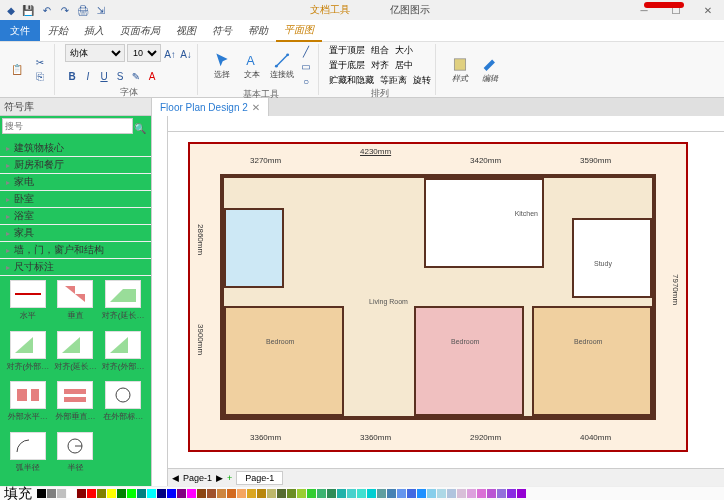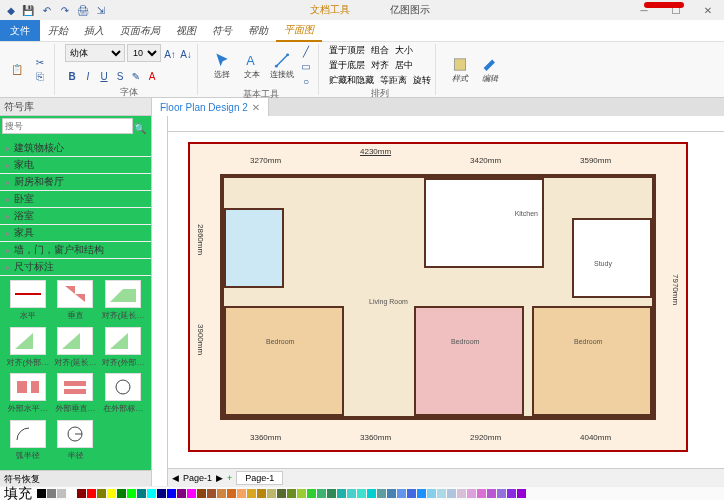--- a/index.html
+++ b/index.html
@@ -198,22 +198,22 @@
 
 <div class="main">
   <div class="sidebar">
     <div class="sidebar-header">符号库</div>
     <div class="sidebar-search">
       <input placeholder="搜号" style="">
       <span class="ribbon-btn" style="width:16px;">🔍</span>
     </div>
     <div class="category-list">
       <div class="category-item">建筑物核心</div>
+      <div class="category-item">厨房和餐厅</div>
       <div class="category-item">家电</div>
-      <div class="category-item">厨房和餐厅</div>
       <div class="category-item">卧室</div>
       <div class="category-item">浴室</div>
       <div class="category-item">家具</div>
       <div class="category-item">墙，门，窗户和结构</div>
       <div class="category-item">尺寸标注</div>
     </div>
     <div class="symbols-area">
       <div class="symbol-cell">
           <div class="symbol-icon">
             <svg width="30" height="20">
@@ -297,21 +297,20 @@
       <div class="symbol-cell">
           <div class="symbol-icon">
             <svg width="30" height="20">
               <circle cx="15" cy="10" r="7" fill="none" stroke="#444"></circle>
               <line x1="15" y1="10" x2="22" y2="10" stroke="#444"></line>
             </svg>
           </div>
           <div class="symbol-label">半径</div>
         </div>
     </div>
-    <div class="sidebar-footer">符号恢复</div>
   </div>
 
   <div class="canvas-area">
     <div class="doc-tabs">
       <div class="doc-tab">
         <span>Floor Plan Design 2</span>
         <span class="close">✕</span>
       </div>
     </div>
     <div class="canvas-wrap">

